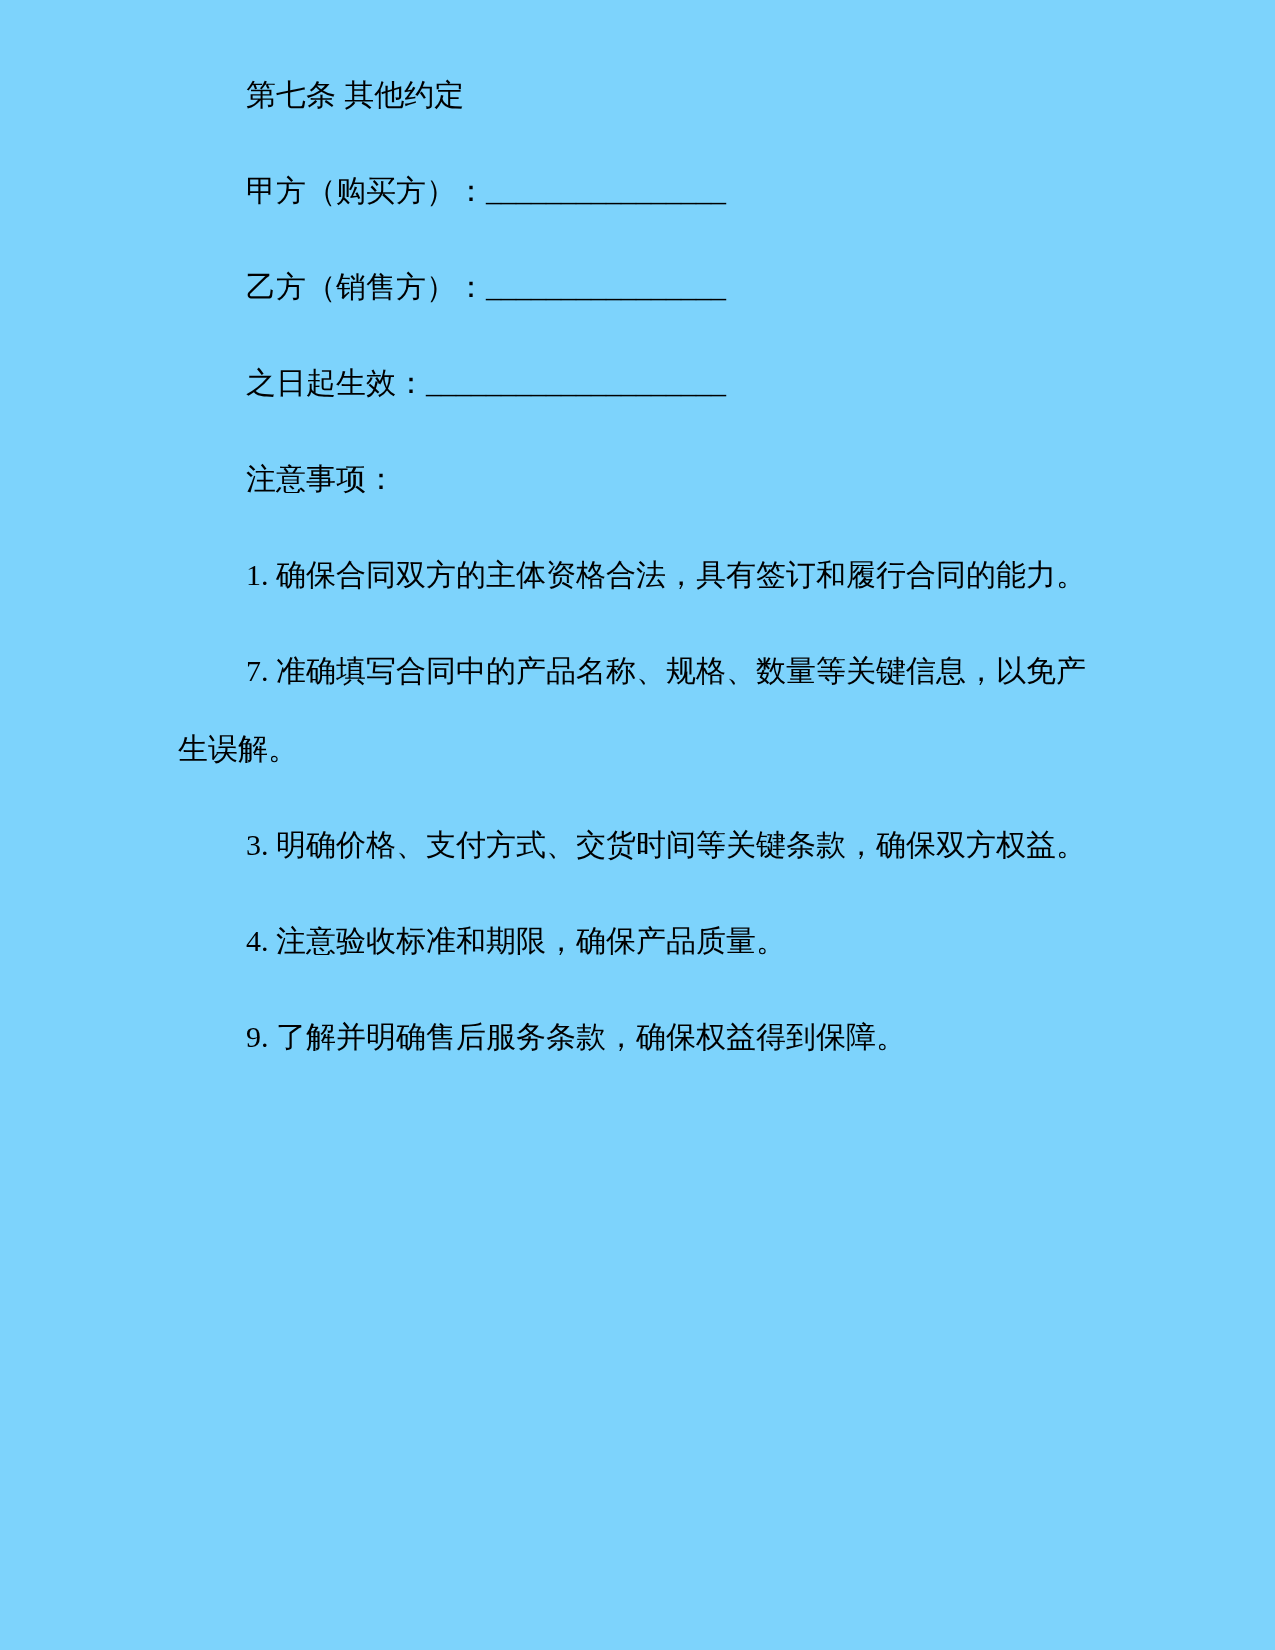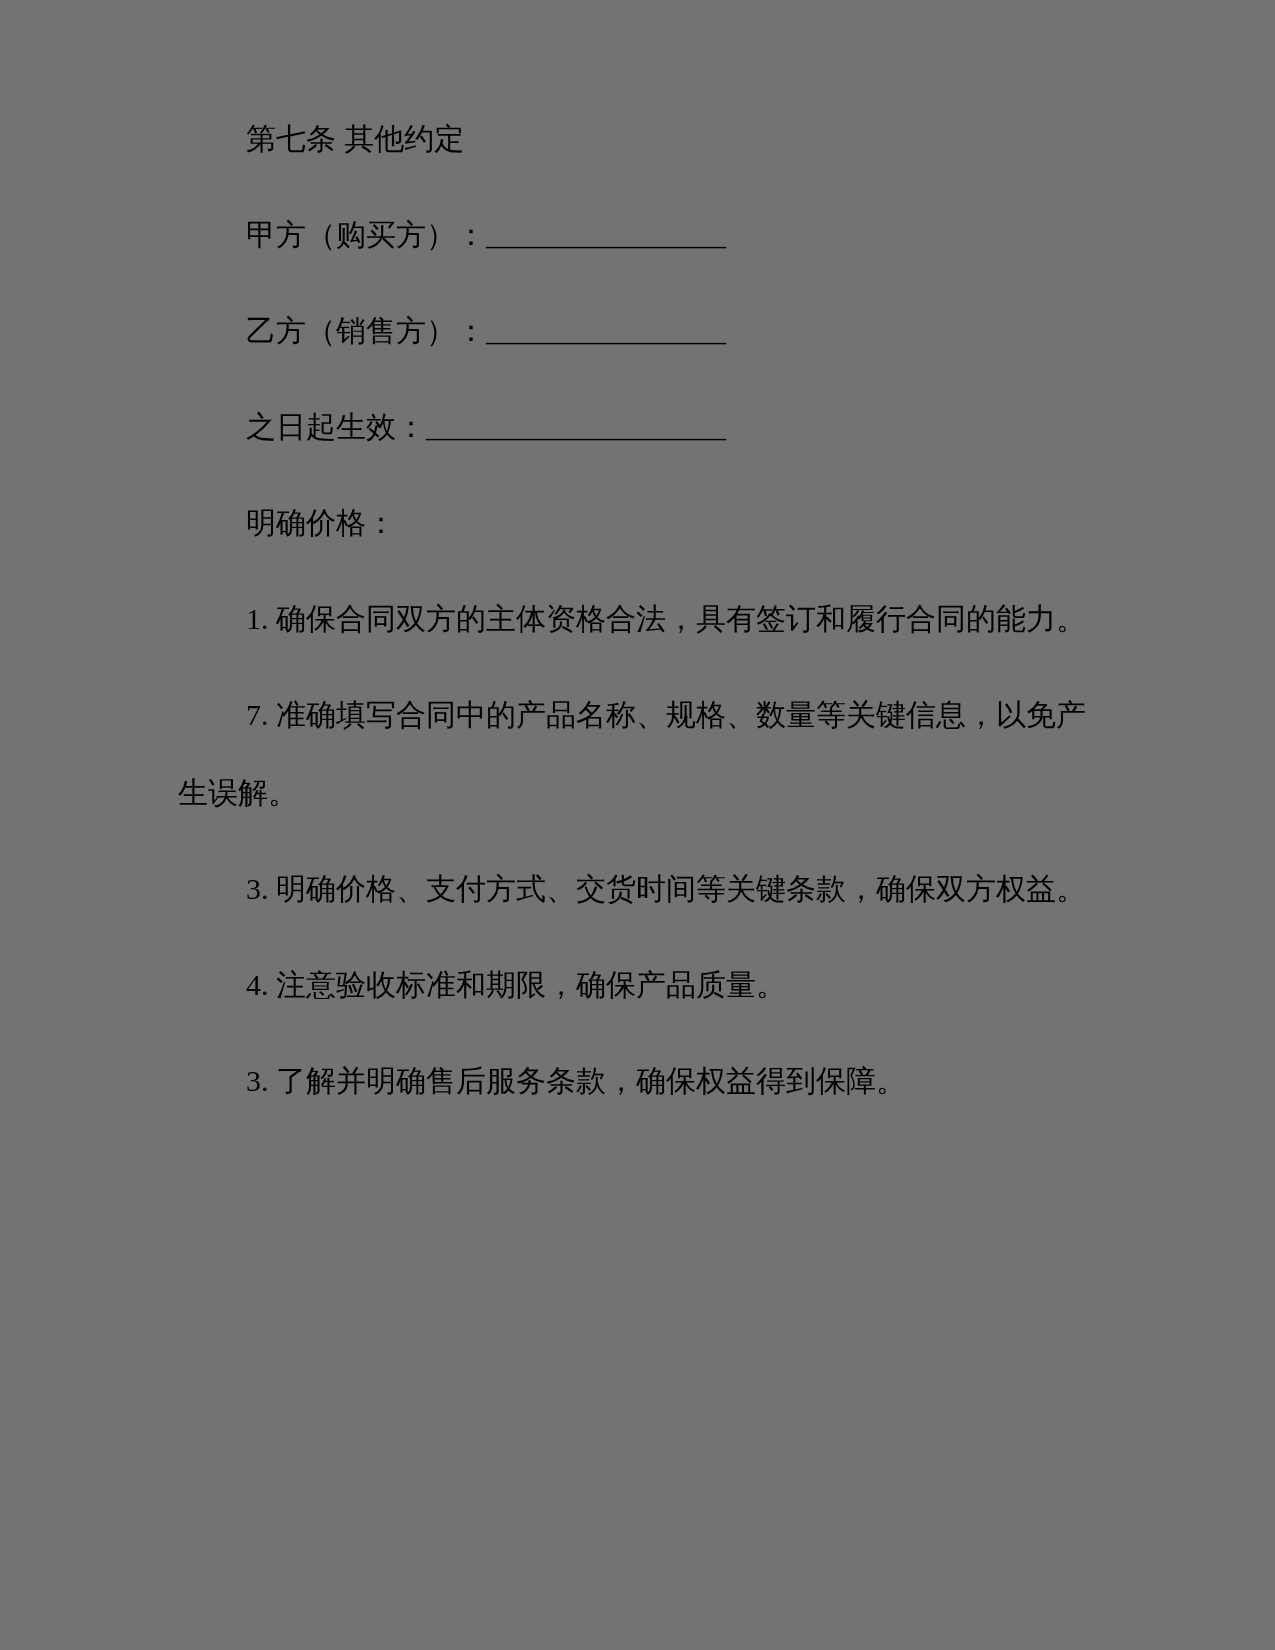--- a/index.html
+++ b/index.html
@@ -10,22 +10,22 @@
   body {
     width: 1275px;
     height: 1650px;
     overflow: hidden;
     position: relative;
   }
   .page {
     box-sizing: border-box;
     width: 1275px;
     height: 1650px;
-    padding: 100px 178px 0 178px;
-    background: #737373;
+    padding: 56px 178px 0 178px;
+    background: #7dd3fc;
     color: #000000;
     font-family: "Liberation Serif", "DejaVu Serif", serif;
     font-size: 30px;
     line-height: 78px;
     font-weight: 400;
   }
   .para {
     margin: 0 0 18px 0;
   }
   .line {
@@ -55,37 +55,37 @@
 
   <div class="para">
     <div class="line indent">乙方（销售方）：________________</div>
   </div>
 
   <div class="para">
     <div class="line indent">之日起生效：____________________</div>
   </div>
 
   <div class="para">
-    <div class="line indent">明确价格：</div>
+    <div class="line indent">注意事项：</div>
   </div>
 
   <div class="para">
     <div class="line indent">1. 确保合同双方的主体资格合法，具有签订和履行合同的能力。</div>
   </div>
 
   <div class="para">
     <div class="line indent">7. 准确填写合同中的产品名称、规格、数量等关键信息，以免产</div>
     <div class="line">生误解。</div>
   </div>
 
   <div class="para">
     <div class="line indent">3. 明确价格、支付方式、交货时间等关键条款，确保双方权益。</div>
   </div>
 
   <div class="para">
     <div class="line indent">4. 注意验收标准和期限，确保产品质量。</div>
   </div>
 
   <div class="para">
-    <div class="line indent">3. 了解并明确售后服务条款，确保权益得到保障。</div>
+    <div class="line indent">9. 了解并明确售后服务条款，确保权益得到保障。</div>
   </div>
 
 </div>
 
 </body></html>

